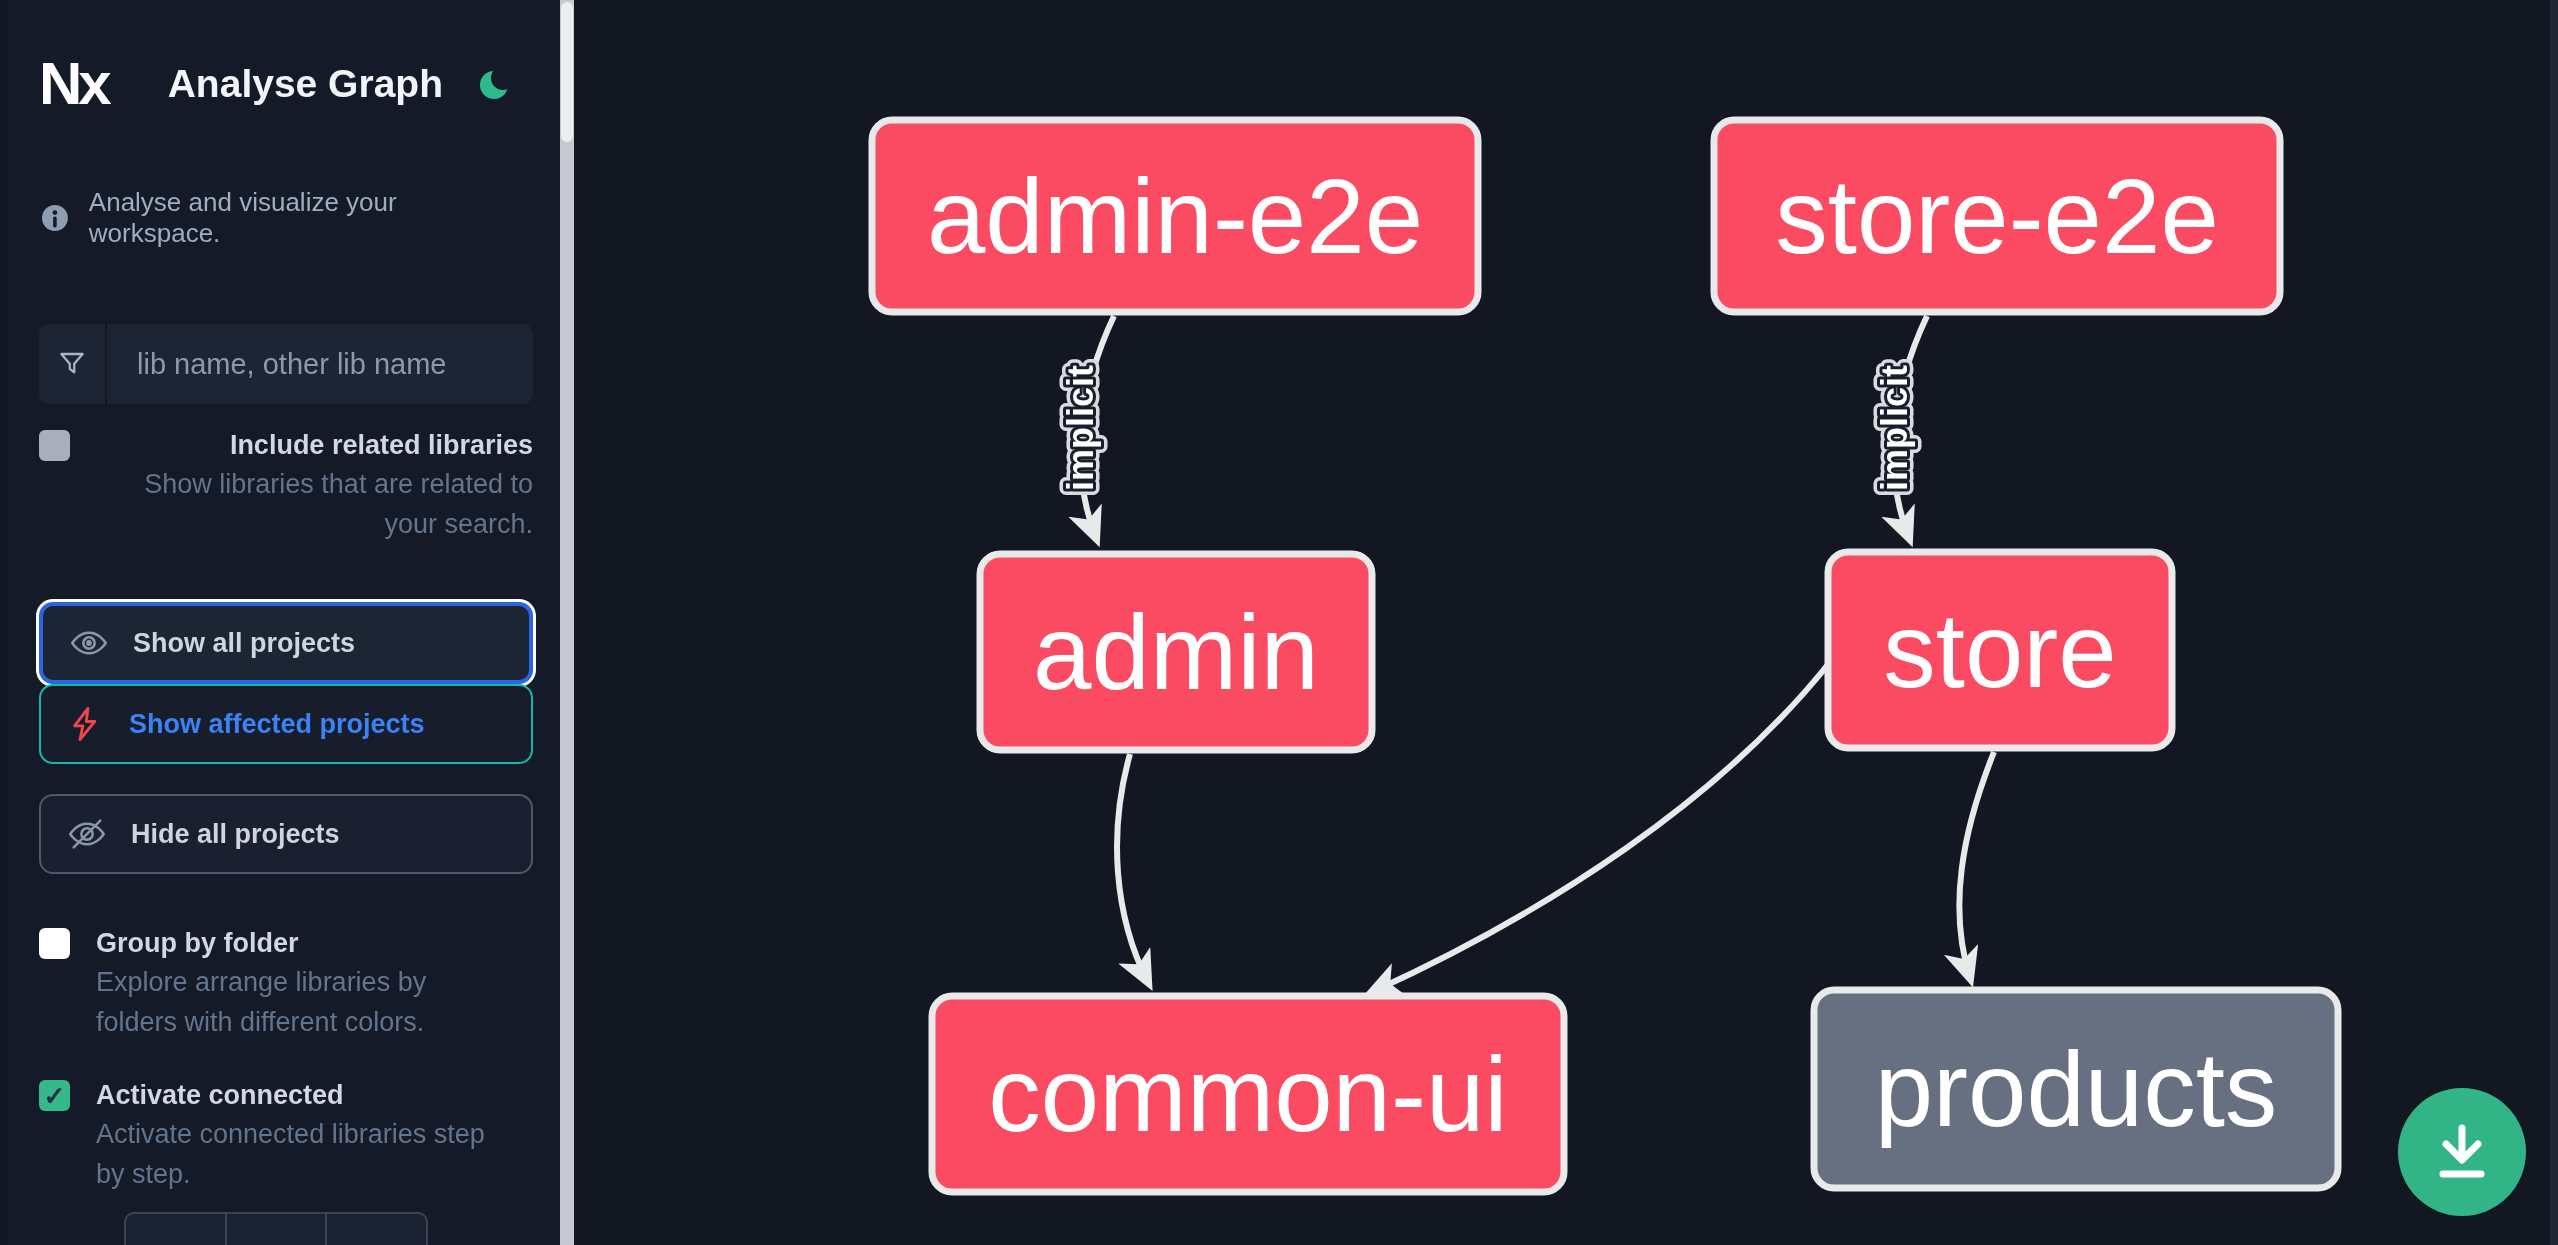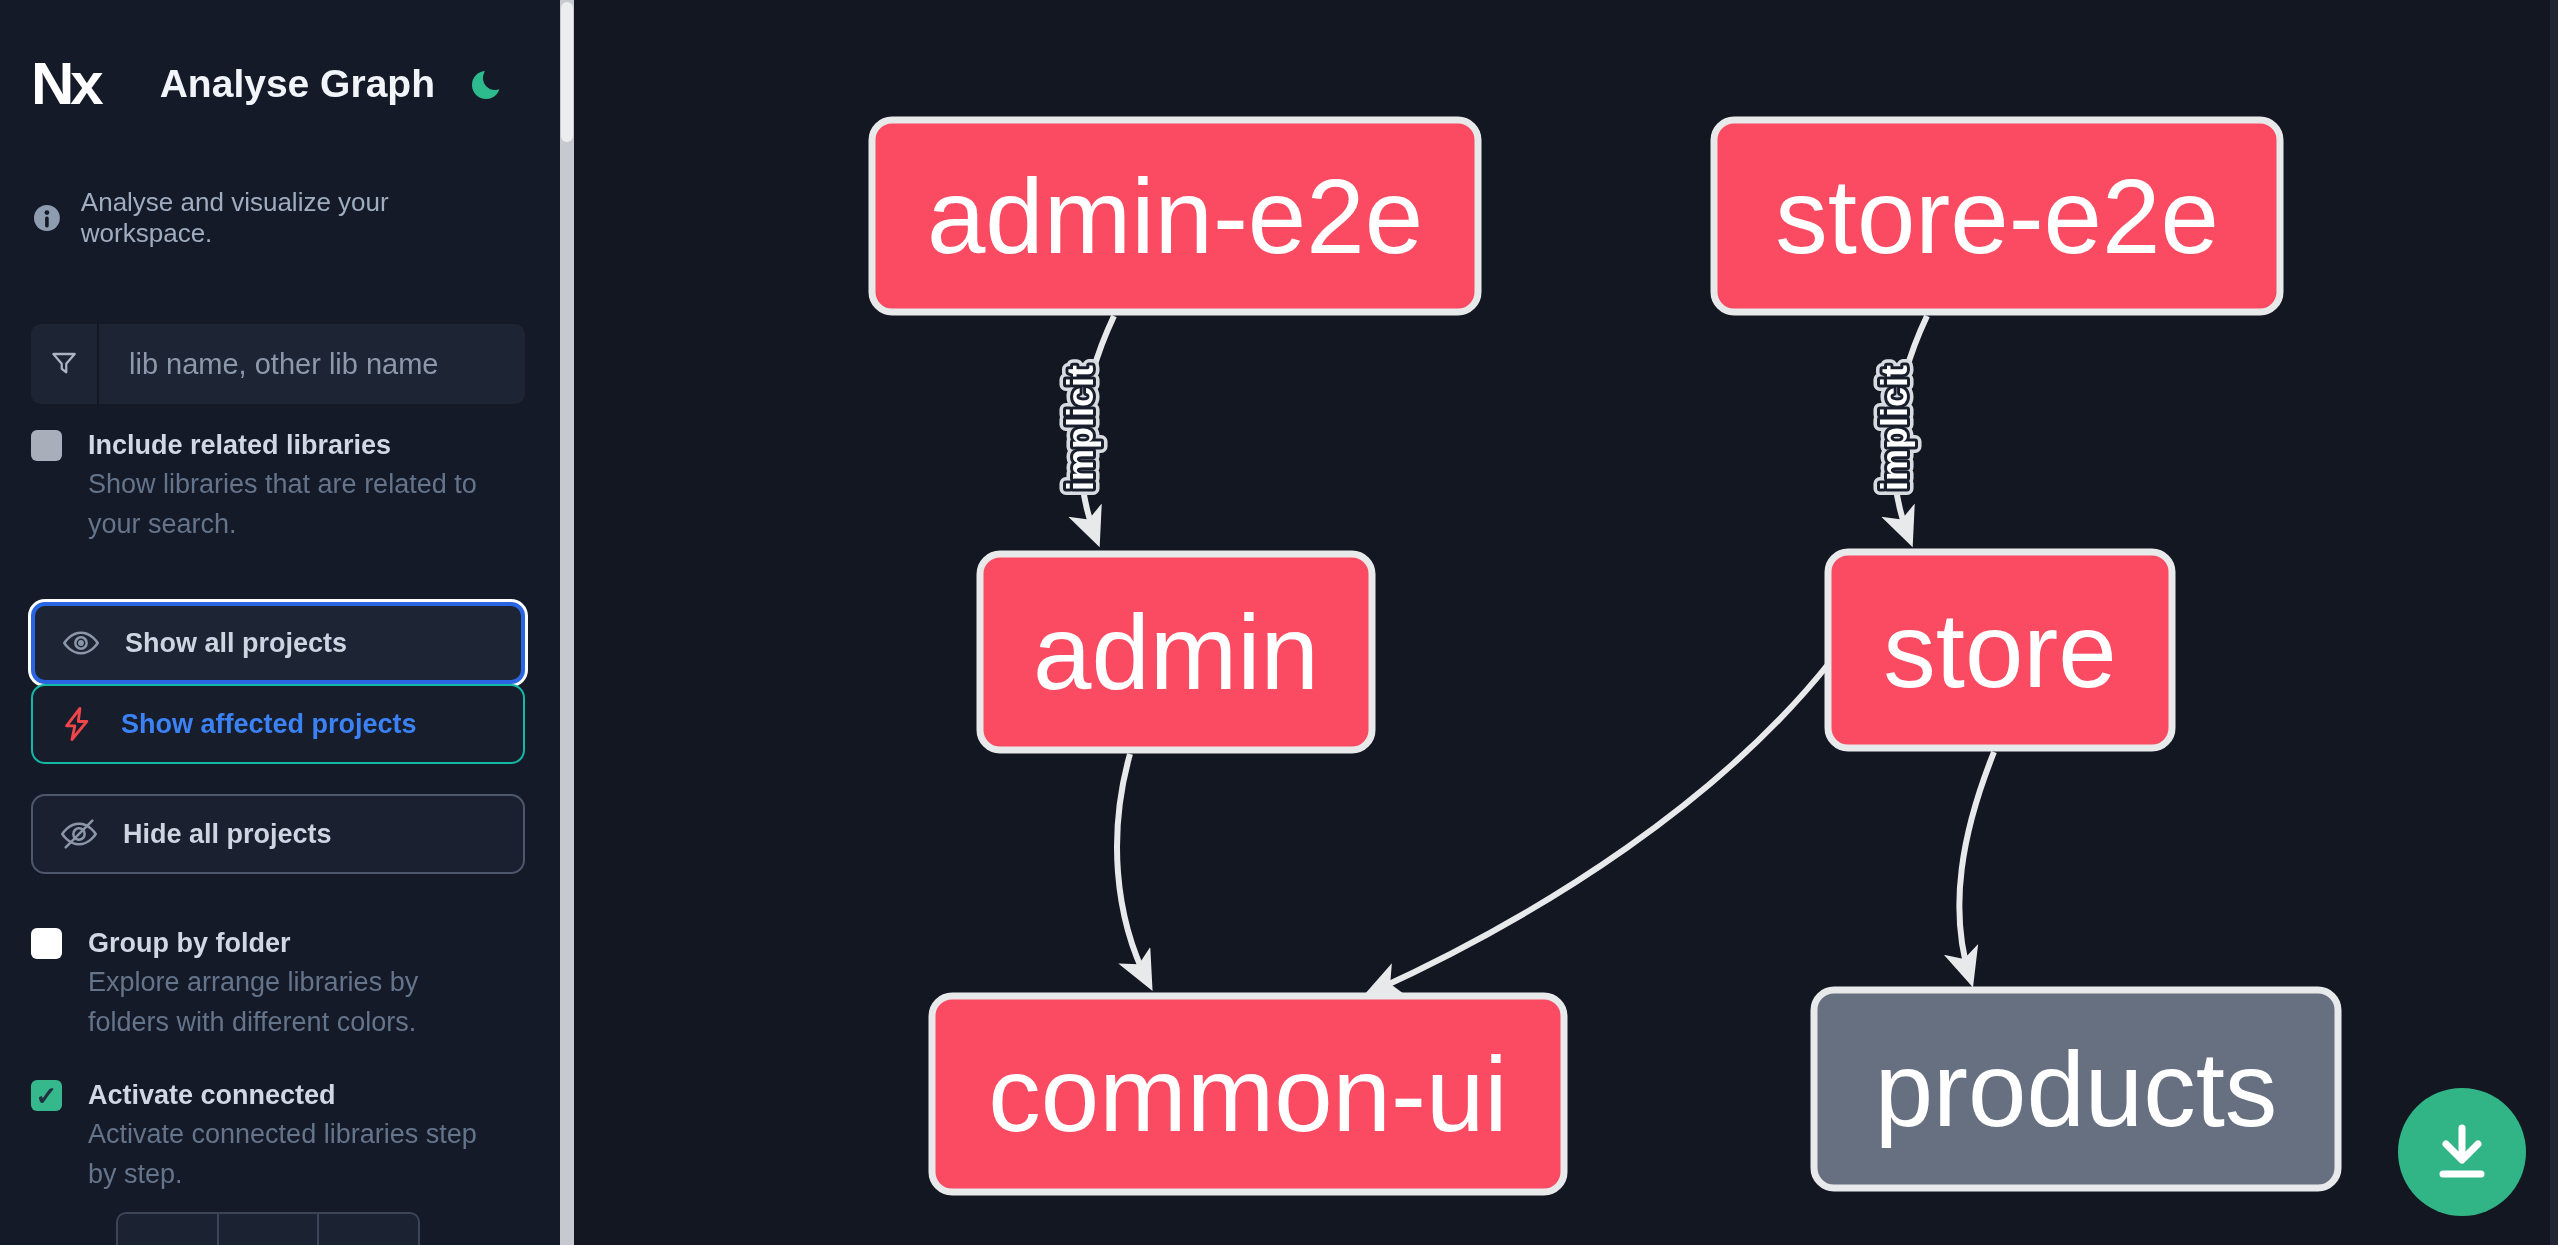--- a/index.html
+++ b/index.html
@@ -1,20 +1,20 @@
 <!DOCTYPE html>
 <html><head>
 <meta charset="utf-8">
 <style>
   html,body{margin:0;padding:0;background:#121722;}
   #app{position:relative;width:2558px;height:1245px;overflow:hidden;
        font-family:"Liberation Sans",sans-serif;background:#121722;}
 
   
-  .sidebar{position:absolute;left:0;top:0;width:560px;height:1245px;
+  .sidebar{position:absolute;left:8px;top:0;width:560px;height:1245px;
            background:#151a28;z-index:5;box-sizing:border-box;
            padding:0 35px 0 31px;overflow:hidden;}
   .header{margin-top:44px;height:80px;display:flex;align-items:center;}
   .logo{font-weight:800;font-size:60px;color:#fff;letter-spacing:-4px;line-height:1;}
   .title{font-size:39px;font-weight:700;color:#f1f5f9;margin-left:60px;}
   .moon{margin-left:auto;margin-right:20px;width:34px;height:34px;cursor:pointer;}
 
   .info{margin-top:76px;height:36px;display:flex;align-items:center;gap:18px;}
   .info-text{font-size:26px;color:#9fadc0;}
 
@@ -39,21 +39,21 @@
 
   .btns{margin-top:58px;display:flex;flex-direction:column;}
   .btn{height:80px;box-sizing:border-box;border-radius:14px;display:flex;
        align-items:center;padding-left:26px;gap:24px;font-size:27px;font-weight:600;
        color:#ccd5e1;cursor:pointer;background:#171d2b;}
   .btn-all{border:4px solid #2a65e2;background:#1d2433;box-shadow:0 0 0 3px #ffffff;height:82px;}
   .btn-affected{border:2px solid #14b8a6;color:#3b82f6;}
   .btn-hide{border:2px solid #4d586c;background:#1a202f;margin-top:30px;}
   .btn svg{flex:0 0 auto;}
 
-  .c1{margin-top:22px;}
+  .c1{margin-top:22px;text-align:right;}
   .c2{margin-top:50px;}
   .c3{margin-top:34px;}
 
   .segmented{margin-top:18px;margin-left:85px;width:304px;height:44px;
        box-sizing:border-box;border:2px solid #3c4557;border-bottom:none;
        border-radius:10px 10px 0 0;background:#1b2231;display:flex;}
   .segmented .seg{flex:1;border-right:2px solid #3c4557;}
   .segmented .seg:last-child{border-right:none;}
 
   

